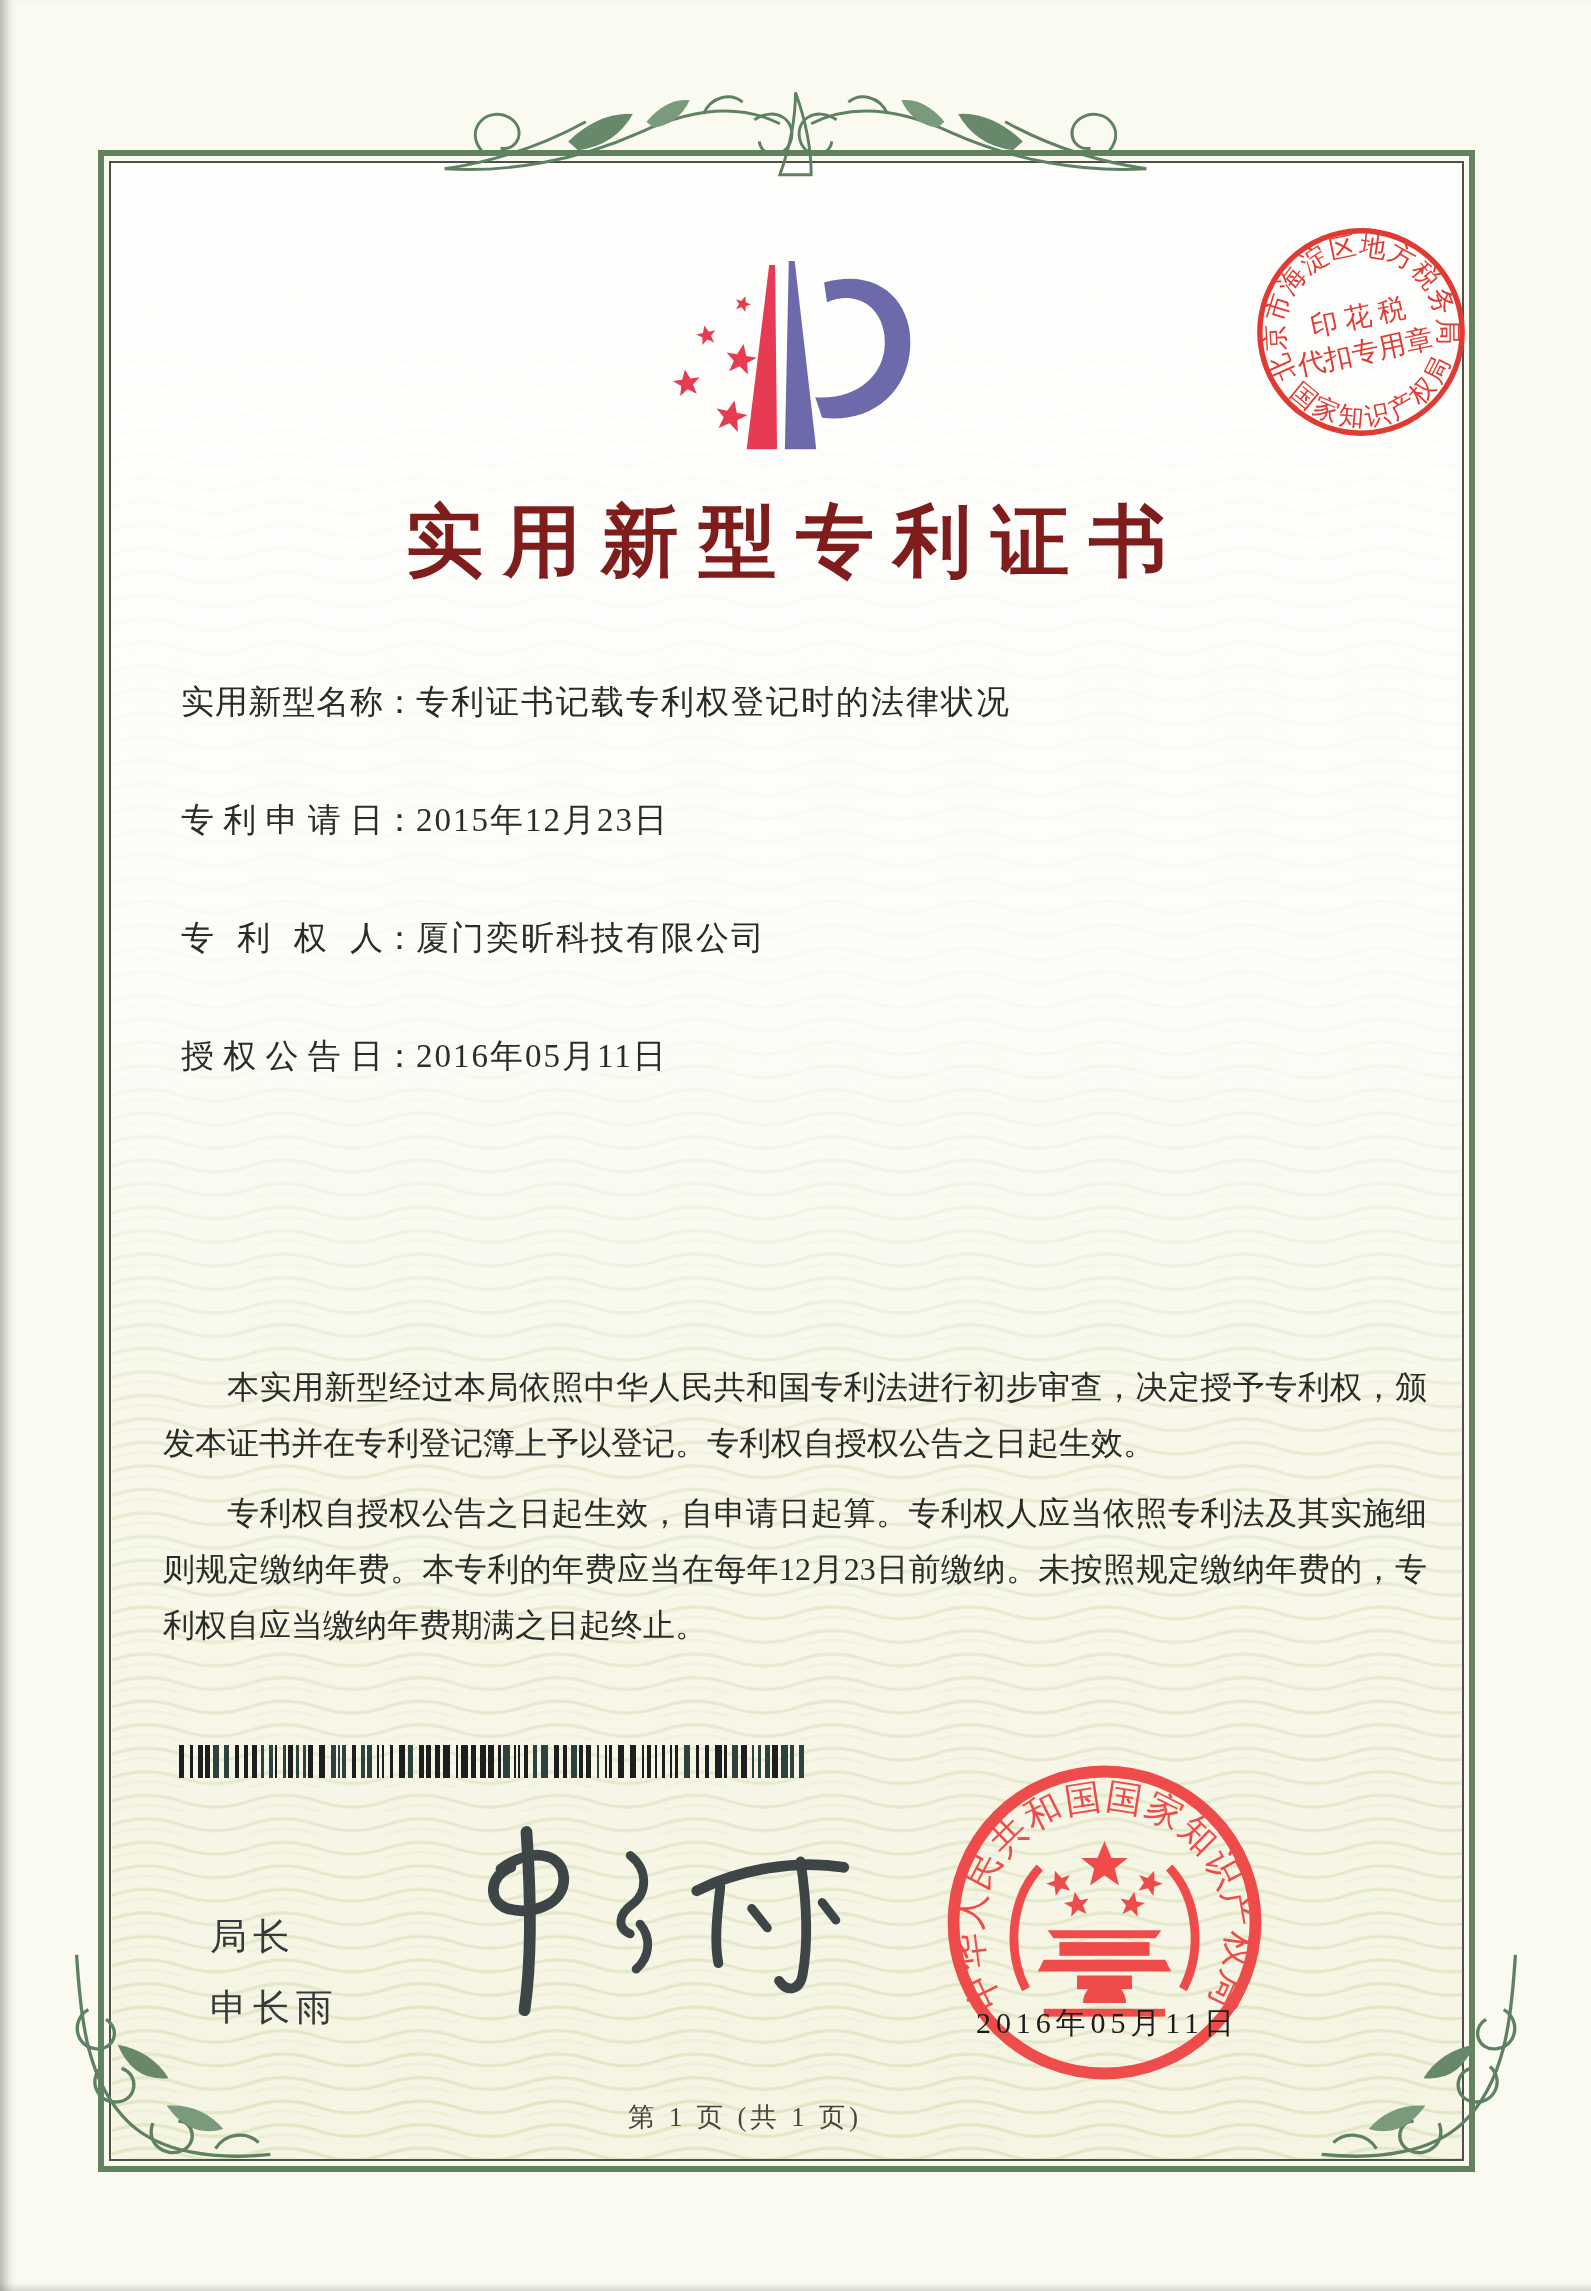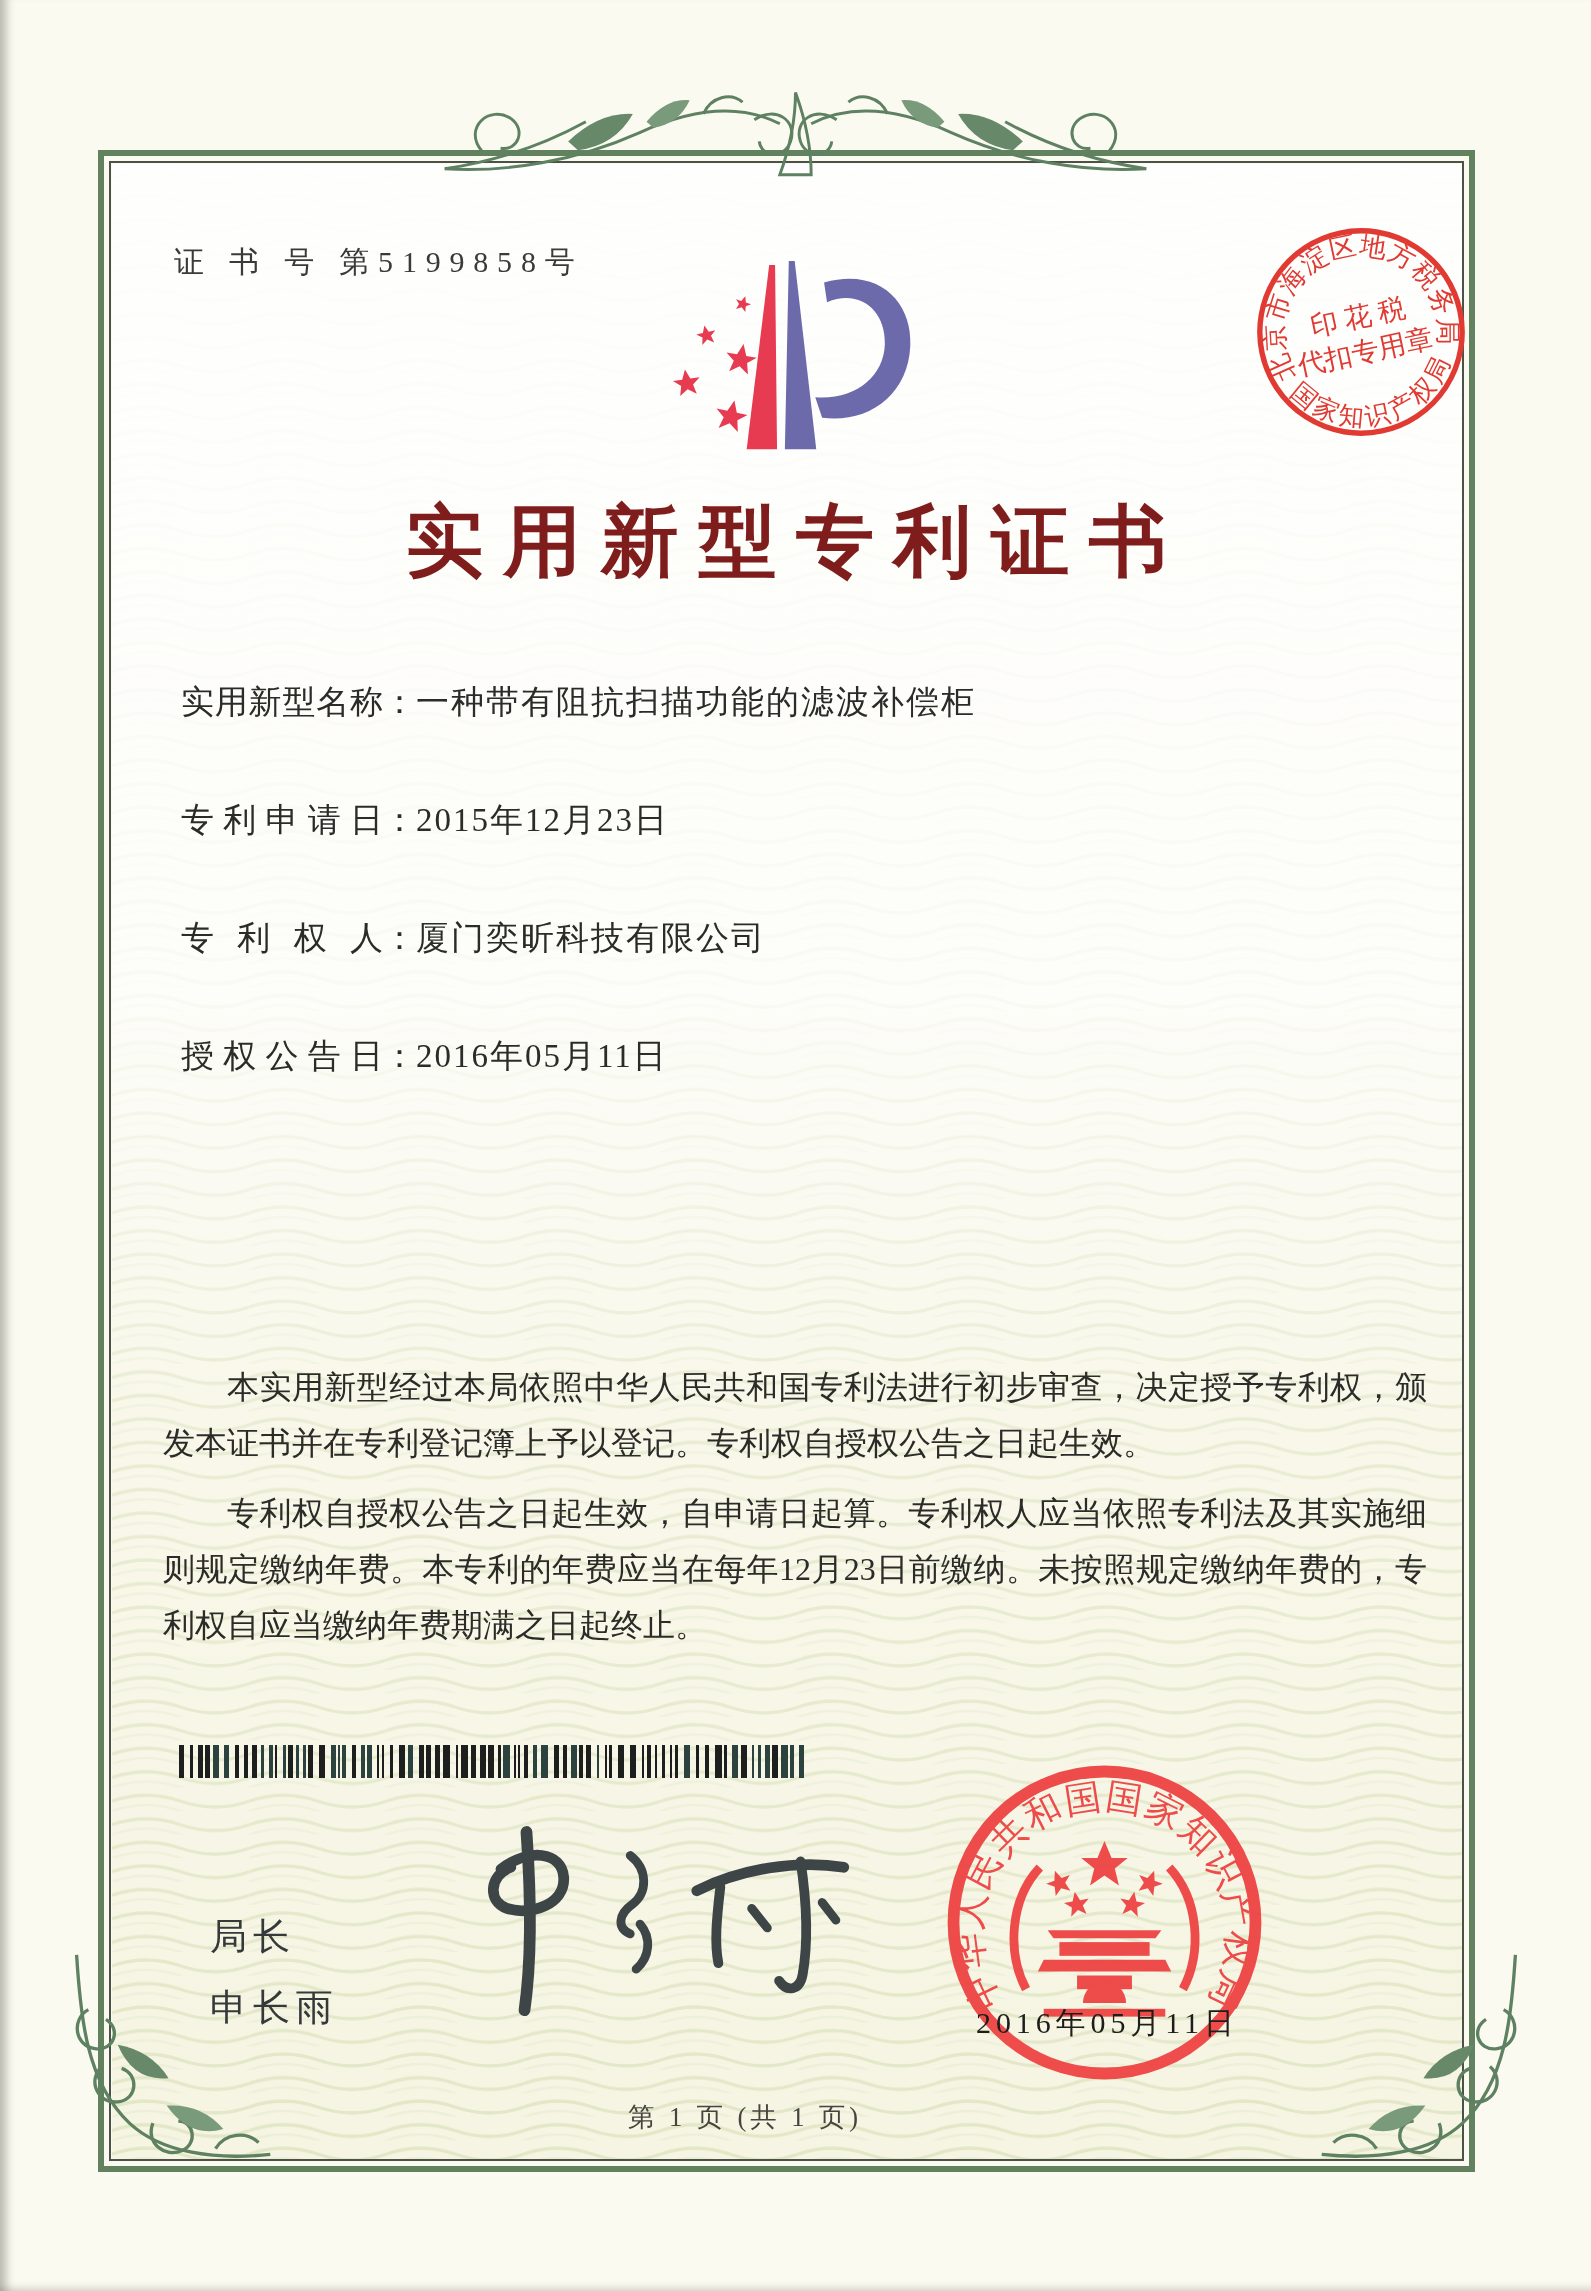--- a/index.html
+++ b/index.html
@@ -116,21 +116,20 @@
 
   <svg class="deco" style="left:59px;top:1949px" width="225" height="225" viewBox="0 0 230 230">
     <use href="#cornervine"></use>
   </svg>
   <svg class="deco" style="left:1308px;top:1949px" width="225" height="225" viewBox="0 0 230 230">
     <g transform="translate(230,0) scale(-1,1)">
         <use href="#cornervine"></use>
       </g>
   </svg>
 
-  <div class="cert-number">证 书 号 第5199858号</div>
 
   <svg class="logo" width="294" height="218" viewBox="0 0 300 222">
     <g fill="#e73b52">
       <use href="#star5" transform="translate(113,54) scale(0.85) rotate(18)"></use>
       <use href="#star5" transform="translate(76,86) scale(1.05) rotate(-12)"></use>
       <use href="#star5" transform="translate(111,111) scale(1.65) rotate(10)"></use>
       <use href="#star5" transform="translate(56,135) scale(1.45) rotate(-8)"></use>
       <use href="#star5" transform="translate(101,169) scale(1.7) rotate(12)"></use>
     </g>
     <polygon points="140,14 146,14 148,202 117,202" fill="#e73b52"></polygon>
@@ -153,21 +152,21 @@
       </text>
       <text x="112" y="106" text-anchor="middle" font-size="28" font-family="Liberation Serif, DejaVu Serif, serif">印 花 税</text>
       <text x="112" y="142" text-anchor="middle" font-size="28" font-family="Liberation Serif, DejaVu Serif, serif">代扣专用章</text>
     </g>
   </svg>
 
   <div class="title">实用新型专利证书</div>
 
   <div class="fields">
     <div class="field">
-      <span class="flabel">实用新型名称</span><span class="fcolon">：</span><span class="fvalue">一种带有阻抗扫描功能的滤波补偿柜</span>
+      <span class="flabel">实用新型名称</span><span class="fcolon">：</span><span class="fvalue">专利证书记载专利权登记时的法律状况</span>
     </div>
     <div class="field">
       <span class="flabel">专利申请日</span><span class="fcolon">：</span><span class="fvalue">2015年12月23日</span>
     </div>
     <div class="field">
       <span class="flabel">专利权人</span><span class="fcolon">：</span><span class="fvalue">厦门奕昕科技有限公司</span>
     </div>
     <div class="field">
       <span class="flabel">授权公告日</span><span class="fcolon">：</span><span class="fvalue">2016年05月11日</span>
     </div>

